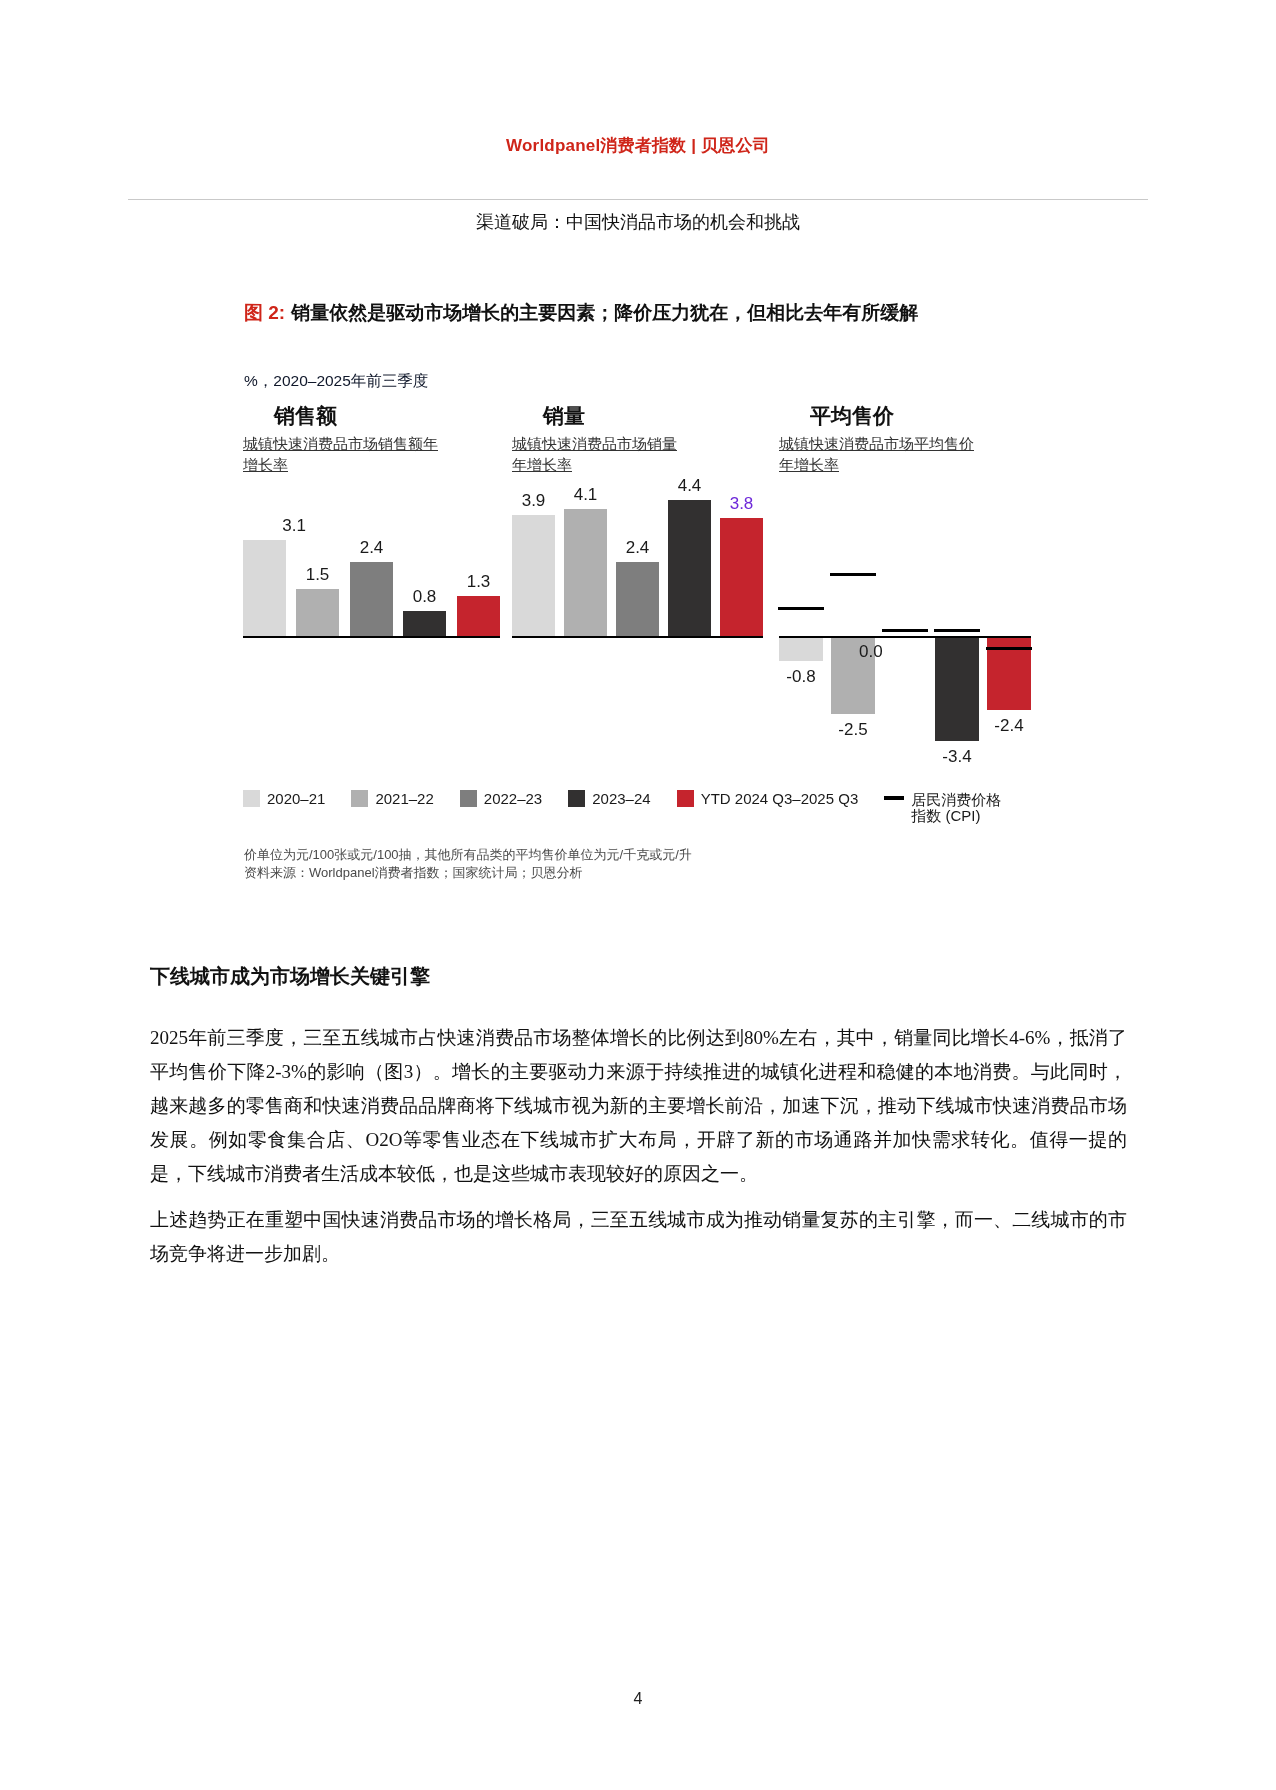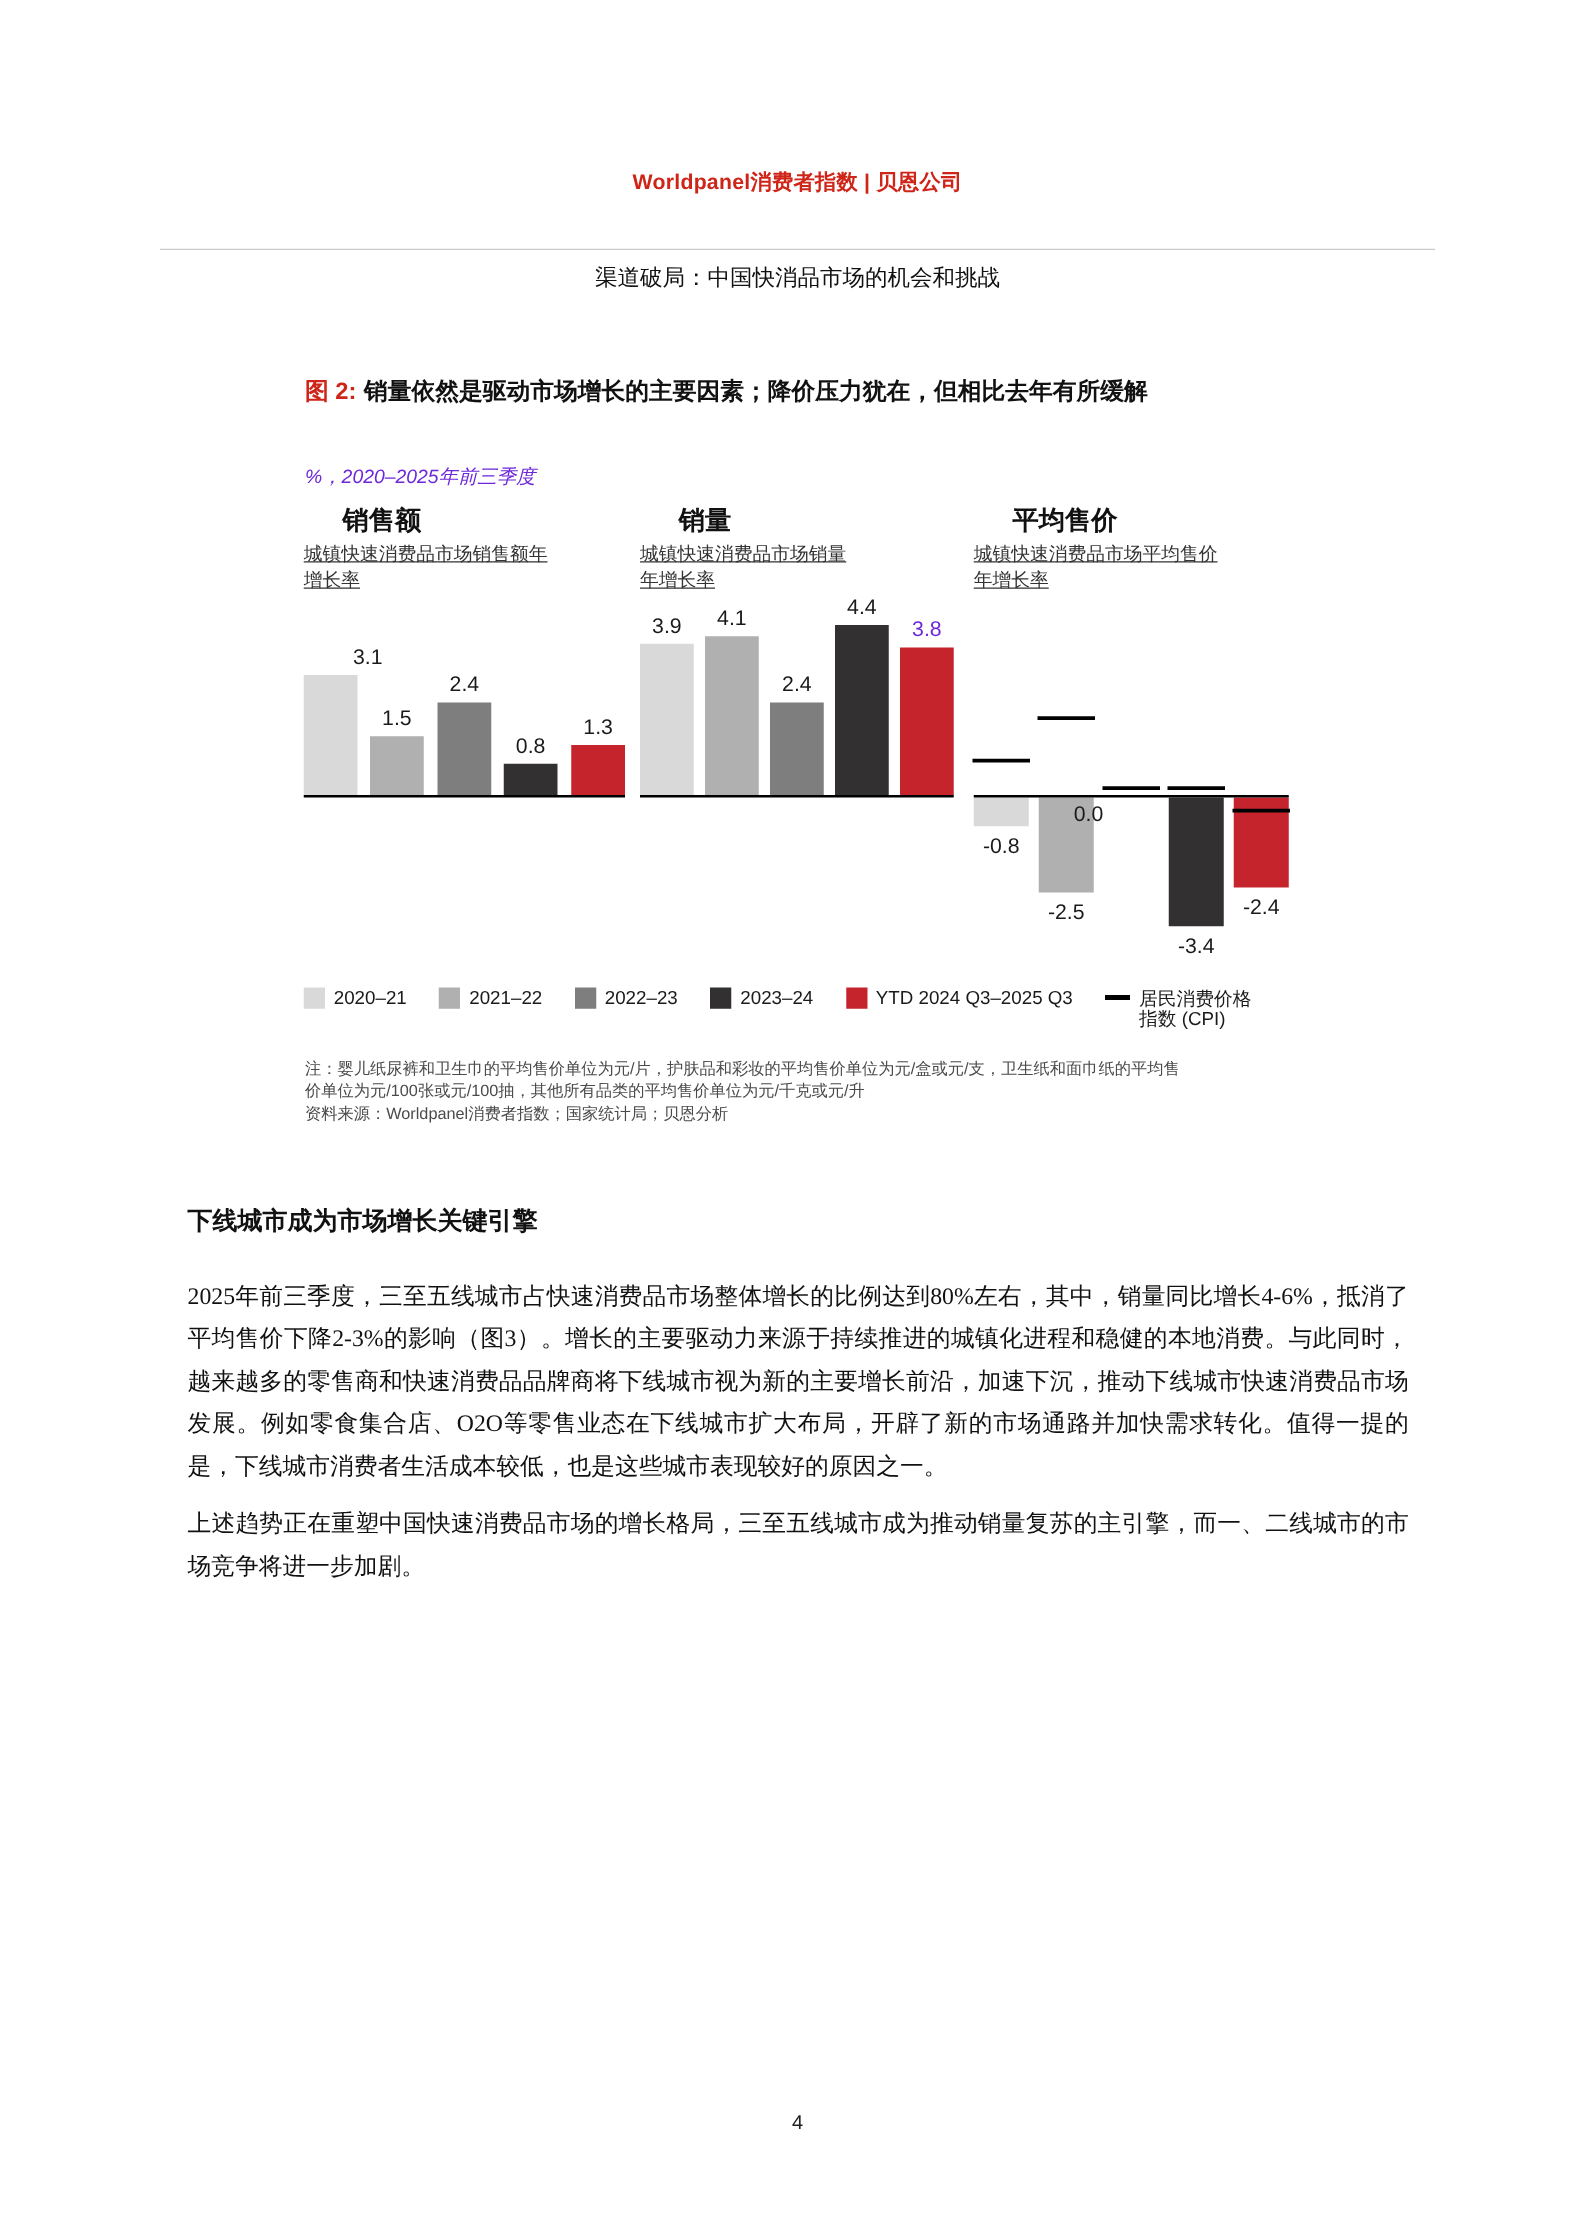--- a/index.html
+++ b/index.html
@@ -14,21 +14,21 @@
     top:134px; left:0; width:1276px; text-align:center;
     font-size:17px; font-weight:bold; letter-spacing:0.2px;
   }
   .divider { top:199px; left:128px; width:1020px; height:1px; background:#c9c9c9; }
   .page-subtitle {
     top:210px; left:0; width:1276px; text-align:center;
     font-size:18px; color:#111111;
   }
   .figure-title { top:300px; left:244px; font-size:19px; font-weight:bold; color:#111111; }
   .figure-title .fig-label { margin-right:6px; }
-  .unit-label { top:371px; left:244px; font-size:15.5px; color:#6d28d9;font-style:italic; }
+  .unit-label { top:371px; left:244px; font-size:15.5px; color:#0f172a; }
   .panel-header { top:402px; font-size:21px; font-weight:bold; color:#111111;margin-left:31px; }
   .panel-subtitle { top:433px; font-size:15px; line-height:21px; color:#333333;text-decoration:underline; }
   .panel-subtitle span { display:block; }
   .legend-row {
     top:772px; left:243px; display:flex; align-items:center; gap:26px;
     font-size:15px; color:#1a1a1a; white-space:nowrap;
   }
   .legend-item { display:flex; align-items:center; gap:7px; }
   .legend-swatch { width:17px; height:17px; display:inline-block; }
   .legend-dash { width:20px; height:4px; background:#000000; display:inline-block; }
@@ -141,21 +141,20 @@
       <div class="legend-item">
         <span class="legend-dash"></span>
         <span class="cpi-legend-text">
           <span style="display: block; margin-top: 20px;">居民消费价格</span>
           <span style="display: block;">指数 (CPI)</span>
         </span>
       </div>
     </div>
 
   <div class="abs notes">
-    <div>注：婴儿纸尿裤和卫生巾的平均售价单位为元/片，护肤品和彩妆的平均售价单位为元/盒或元/支，卫生纸和面巾纸的平均售</div>
     <div>价单位为元/100张或元/100抽，其他所有品类的平均售价单位为元/千克或元/升</div>
     <div>资料来源：Worldpanel消费者指数；国家统计局；贝恩分析</div>
   </div>
 
   <div class="abs section-heading">下线城市成为市场增长关键引擎</div>
 
   <div class="abs body-para para-1">2025年前三季度，三至五线城市占快速消费品市场整体增长的比例达到80%左右，其中，销量同比增长4-6%，抵消了平均售价下降2-3%的影响（图3）。增长的主要驱动力来源于持续推进的城镇化进程和稳健的本地消费。与此同时，越来越多的零售商和快速消费品品牌商将下线城市视为新的主要增长前沿，加速下沉，推动下线城市快速消费品市场发展。例如零食集合店、O2O等零售业态在下线城市扩大布局，开辟了新的市场通路并加快需求转化。值得一提的是，下线城市消费者生活成本较低，也是这些城市表现较好的原因之一。</div>
 
   <div class="abs body-para para-2">上述趋势正在重塑中国快速消费品市场的增长格局，三至五线城市成为推动销量复苏的主引擎，而一、二线城市的市场竞争将进一步加剧。</div>
 

